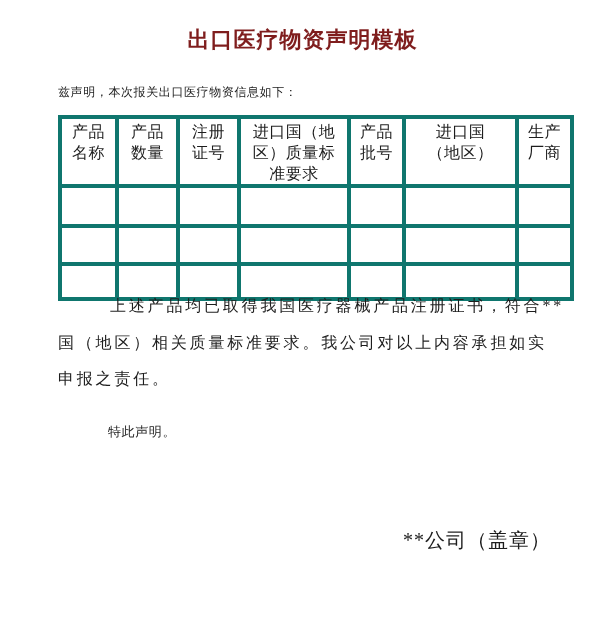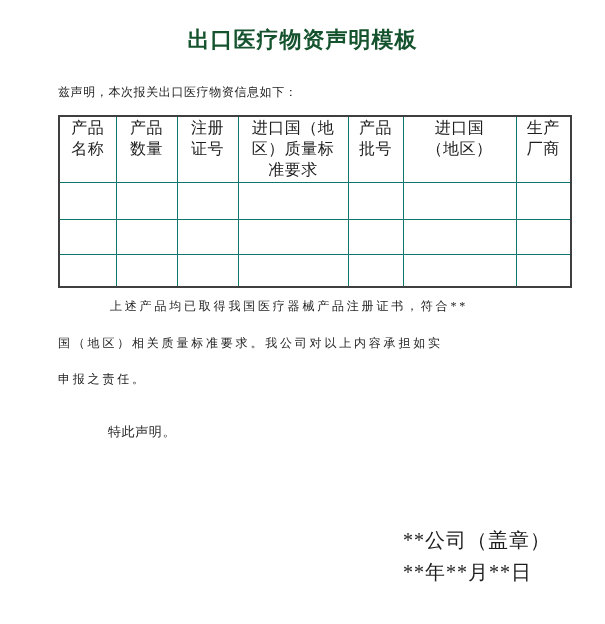--- a/index.html
+++ b/index.html
@@ -15,64 +15,63 @@
   .doc-title {
     position: absolute;
     top: 27px;
     left: 0;
     width: 100%;
     text-align: center;
     font-size: 22px;
     line-height: 26px;
     font-weight: bold;
     letter-spacing: 1px;
-    color: #14532d;
+    color: #7f1d1d;
   }
   .intro-line {
     position: absolute;
     top: 81px;
     left: 58px;
     font-size: 12px;
     line-height: 22px;
     letter-spacing: 0.6px;
   }
   table.goods-table {
     position: absolute;
     top: 115px;
     left: 58px;
     width: 512px;
     border-collapse: collapse;
     table-layout: fixed;
     border: 2px solid #3f3f3f;
   }
   .goods-table th, .goods-table td {
-    border: 1px solid #0f766e;
+    border: 4px solid #0f766e;
     padding: 0;
-    font-family: Liberation Mono, monospace;
   }
   .goods-table th {
     font-weight: normal;
     font-size: 16px;
     line-height: 21px;
     letter-spacing: 0.5px;
     text-align: center;
     vertical-align: top;
     white-space: pre-line;
     height: 62px;
     padding-top: 2px;
   }
   .goods-table tbody tr:nth-child(1) td { height: 36px; }
   .goods-table tbody tr:nth-child(2) td { height: 34px; }
   .goods-table tbody tr:nth-child(3) td { height: 31px; }
   .declaration {
     position: absolute;
     top: 288px;
     left: 58px;
     width: 514px;
-    font-size: 12px;
+    font-size: 16px;
     line-height: 36.5px;
     letter-spacing: 2.8px;
     white-space: pre-line;
     text-indent: 52px;
   }
   .closing {
     position: absolute;
     top: 421px;
     left: 108px;
     font-size: 13px;
@@ -158,16 +157,15 @@
   </table>
 
   <div class="declaration">上述产品均已取得我国医疗器械产品注册证书，符合**
 国（地区）相关质量标准要求。我公司对以上内容承担如实
 申报之责任。</div>
 
   <div class="closing">特此声明。</div>
 
   <div class="signature">
     <div>**公司（盖章）</div>
-    <div>**年**月**日</div>
   </div>
 
 </div>
 
 </body></html>

